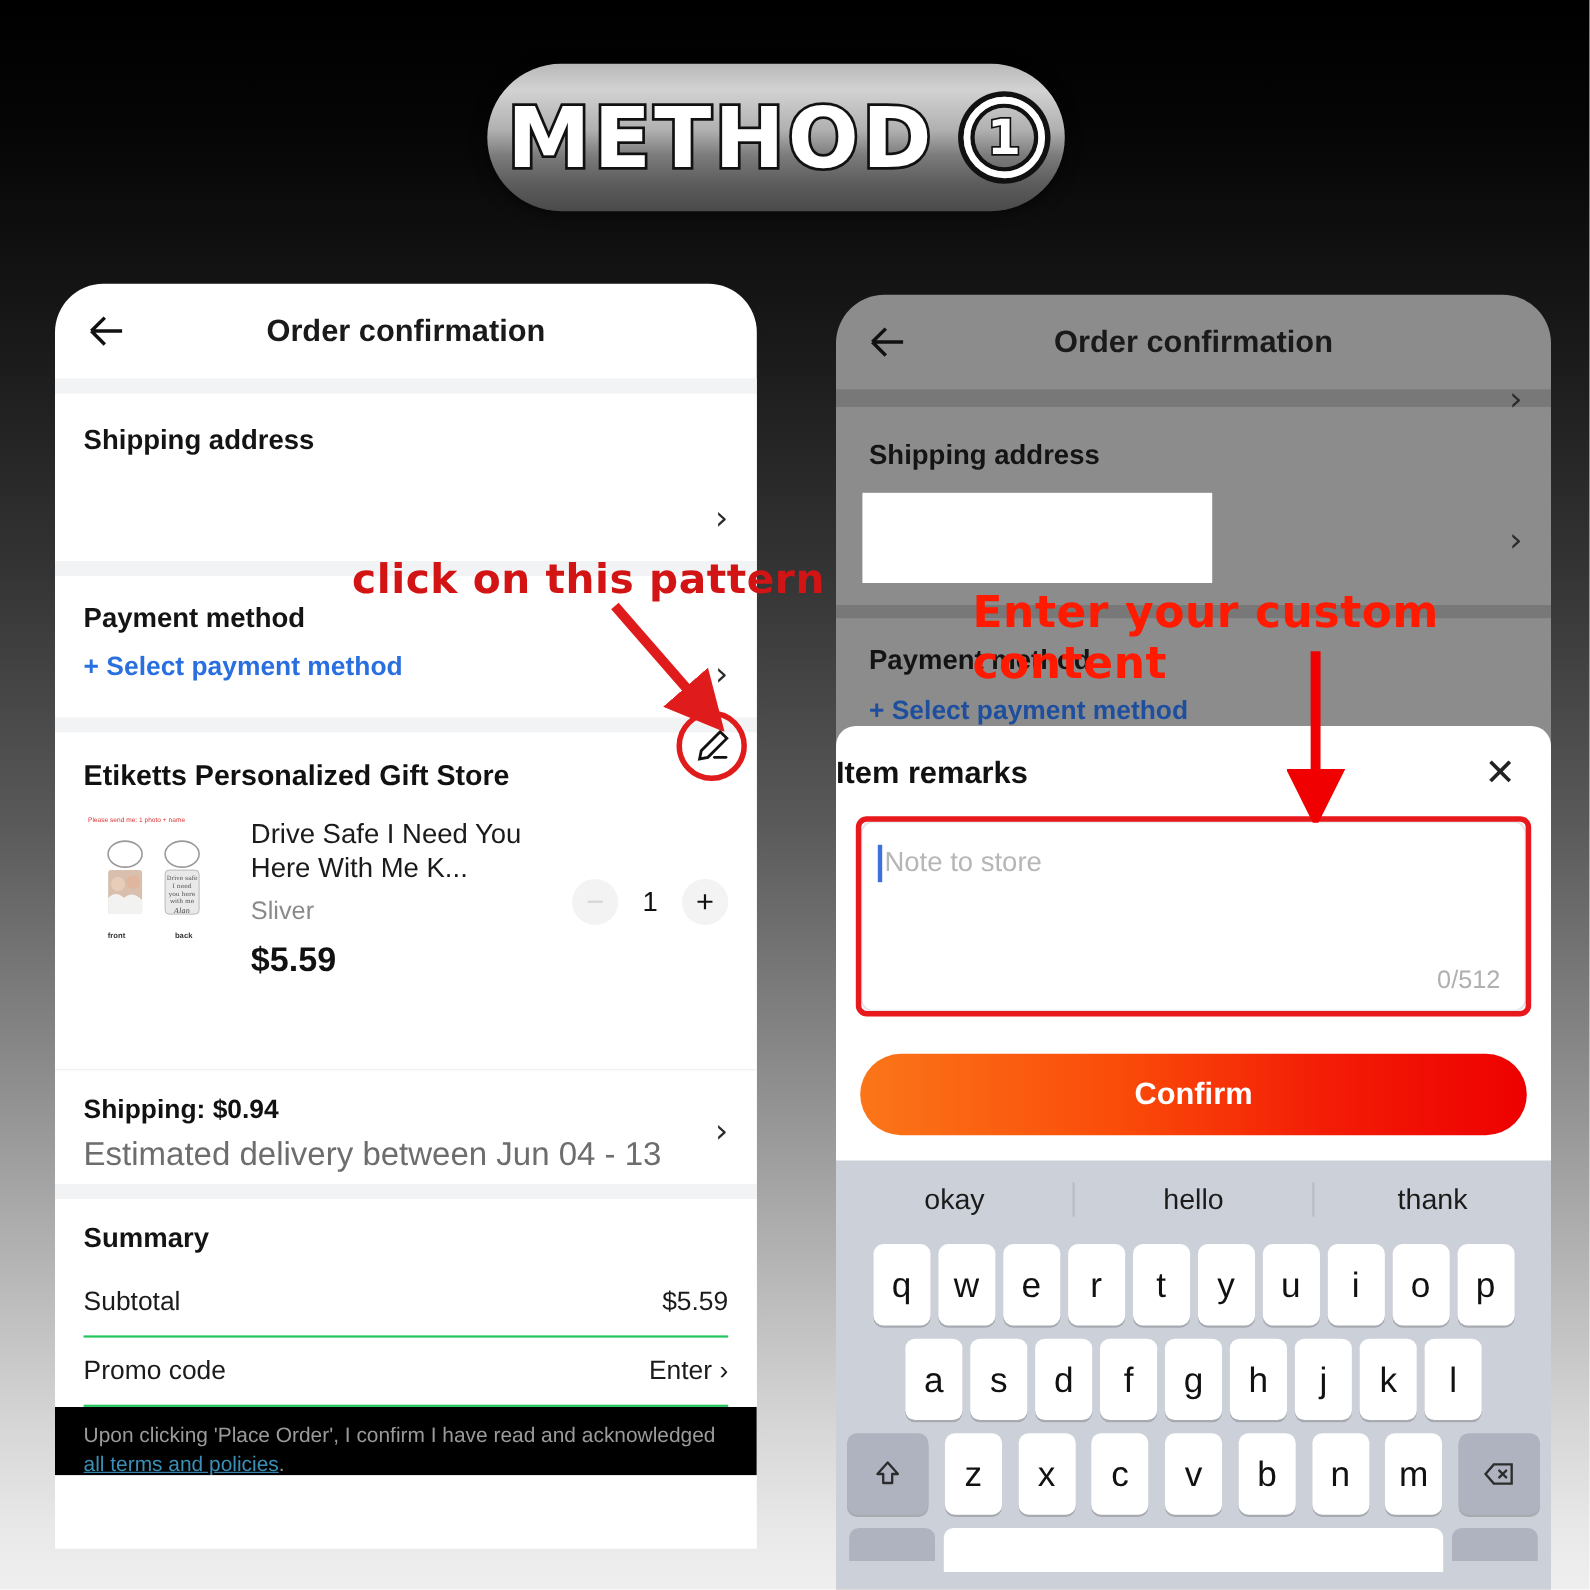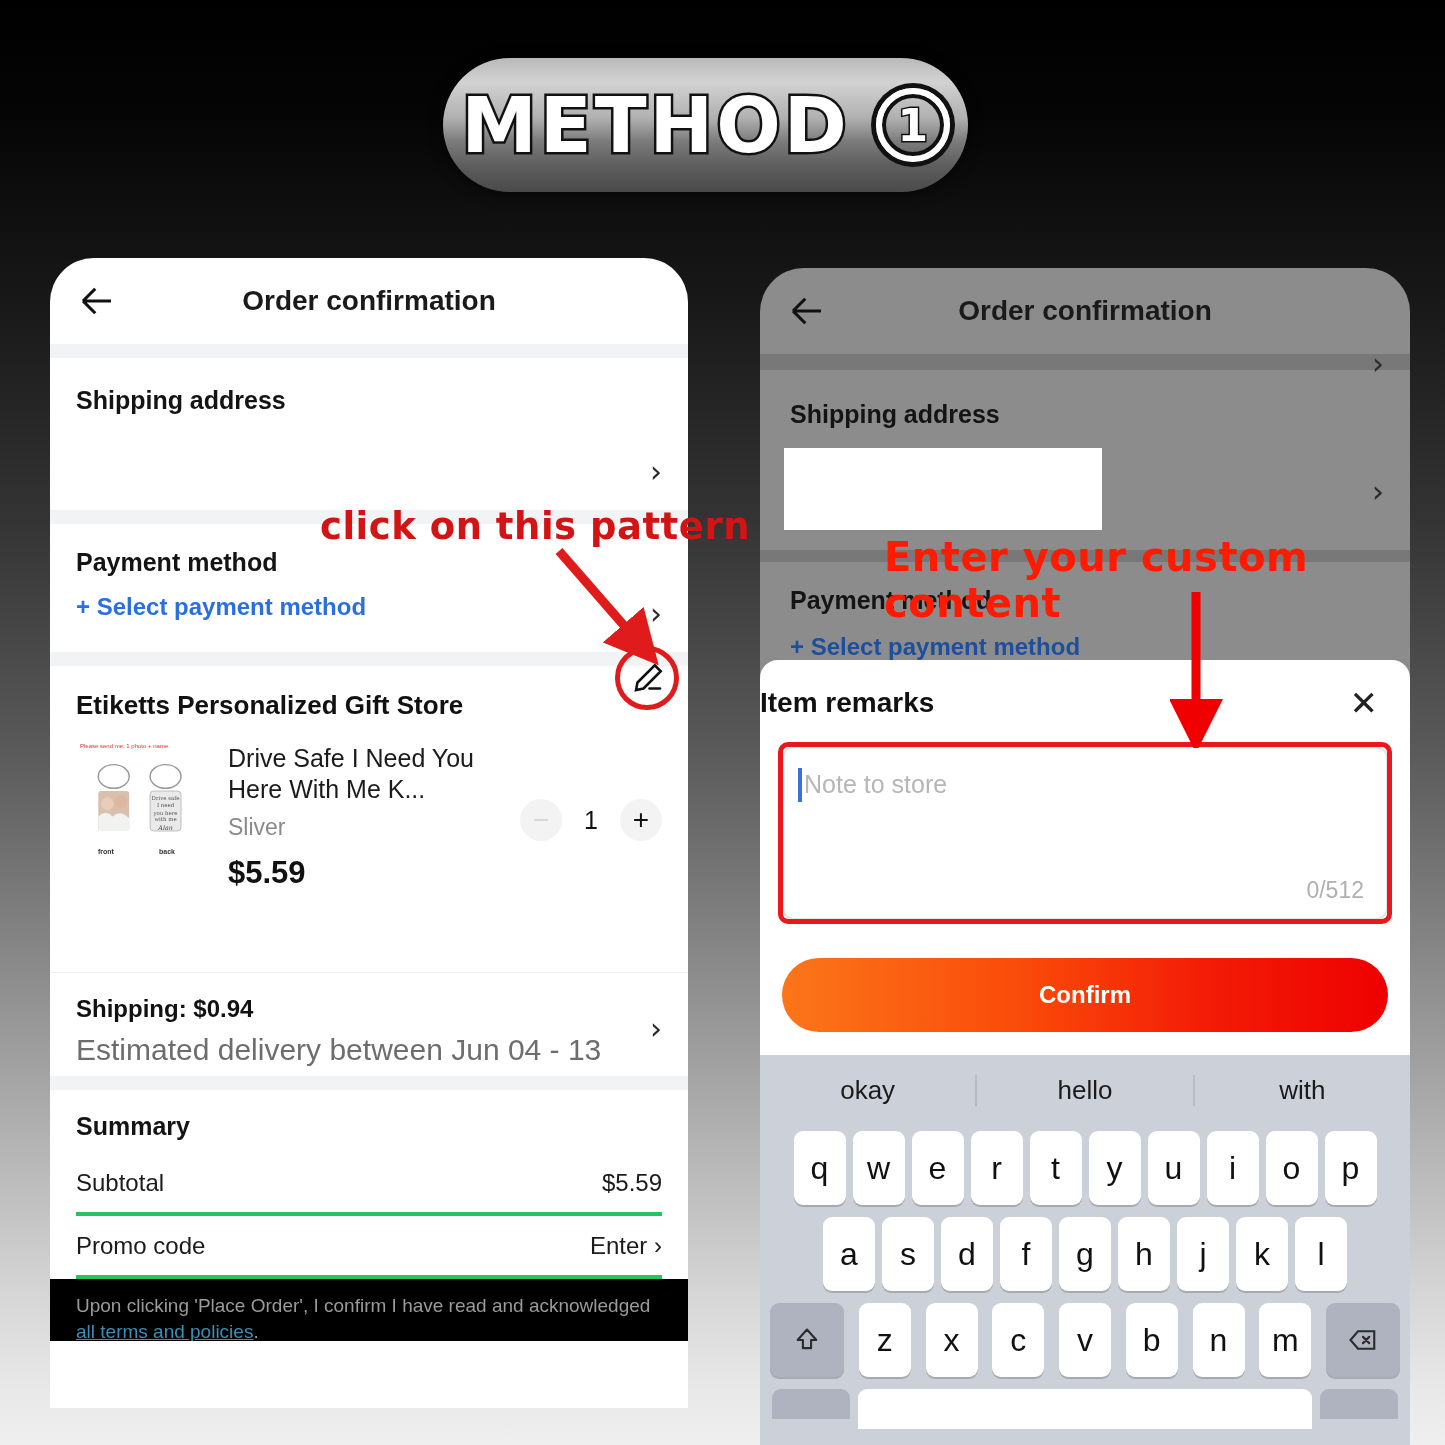--- a/index.html
+++ b/index.html
@@ -65,21 +65,21 @@
   .item-title{ font-size:25px; color:#1b1b1b; line-height:1.25; }
   .item-variant{ font-size:23px; color:#8a8a8a; margin-top:8px; }
   .item-price{ font-size:31px; font-weight:bold; color:#111; margin-top:14px; }
   .stepper{ display:flex; align-items:center; gap:22px; margin-top:56px; }
   .step-btn{ width:42px;height:42px;border-radius:50%;background:#f3f3f3;display:flex;align-items:center;justify-content:center;font-size:28px;}
   .qty{ font-size:25px; color:#111; font-weight:500; }
   .l-shiprow{ padding:22px 26px 0 26px; height:104px; border-top:1px solid #eee; position:relative; }
   .ship-line1{ font-size:24px; font-weight:bold; color:#111; }
   .ship-line2{ font-size:30px; color:#6d6d6d; margin-top:10px; }
   .l-summary{ padding:22px 26px 0 26px; }
-  .sum-row{ display:flex; justify-content:space-between; align-items:center; height:63px; font-size:24px; color:#1b1b1b; border-bottom:4px solid #22c55e; }
+  .sum-row{ display:flex; justify-content:space-between; align-items:center; height:63px; font-size:24px; color:#1b1b1b; border-bottom:2px solid #22c55e; }
   .sum-row.last{ border-bottom:none; }
   .terms{ background:#000000; padding:14px 26px 8px 26px; font-size:19px; color:#9a9a9a; line-height:1.35; height:62px; overflow:hidden;}
   .terms a{ color:#3a8fb7; }
   .total-row{ display:flex; justify-content:space-between; align-items:center; padding:14px 26px 0 26px; height:56px; }
 
   
   .dim-title{ color:#1a1a1a; }
   .r-ship{ height:180px; padding:30px 30px 0 30px; position:relative; }
   .redact{ position:absolute; left:24px; top:78px; width:318px; height:82px; background:#fff; }
   .r-pay{ height:132px; padding:24px 30px 0 30px; }
@@ -92,21 +92,21 @@
   .modal-title{ font-size:28px;font-weight:bold;color:#111; }
   .modal-close{ position:absolute; right:32px; top:50%; transform:translateY(-50%); font-size:34px; color:#222; font-family:"DejaVu Sans",sans-serif;}
   .note-wrap{ margin:0 22px; position:relative; }
   .note-box{ border:2px solid #e6e6e6; border-radius:12px; height:174px; position:relative; }
   .note-hl{ position:absolute; left:-4px; top:-4px; right:-4px; bottom:-4px; border:5px solid #e8191d; border-radius:10px; }
   .note-ph{ position:absolute; left:20px; top:22px; font-size:25px; color:#b6b6b6; }
   .caret{ position:absolute; left:14px; top:20px; width:4px; height:34px; background:#3d6fe0; }
   .counter{ position:absolute; right:22px; bottom:14px; font-size:23px; color:#b0b0b0; }
   .confirm-btn{ margin:38px 22px 26px 22px; height:74px; border-radius:37px;
                 background:linear-gradient(90deg,#fb7619 0%,#fa4a09 40%,#f31c06 70%,#ee0000 100%);
-                display:flex;align-items:center;justify-content:center;color:#fff;font-size:24px;font-weight:bold; }
+                display:flex;align-items:center;justify-content:center;color:#fff;font-size:28px;font-weight:bold; }
 
   
   .kb{ position:absolute; left:0; bottom:0; width:650px; height:390px; background:#ccd0d8; }
   .kb-sugg{ height:70px; display:flex; align-items:center; }
   .kb-sugg div{ flex:1; text-align:center; font-size:26px; color:#1b1b1b; }
   .kb-sugg div + div{ border-left:2px solid #b7bcc5; }
   .kb-rows{ padding:6px 4px 0 4px; }
   .kb-row{ display:flex; justify-content:center; gap:7px; margin-bottom:12px; }
   .key{ width:52px;height:74px;background:#fff;border-radius:9px;
         display:flex;align-items:center;justify-content:center;font-size:32px;color:#111;
@@ -274,21 +274,21 @@
       </div>
       <div class="note-hl"></div>
     </div>
     <div class="confirm-btn">Confirm</div>
   </div>
 
   <div class="kb">
     <div class="kb-sugg">
       <div>okay</div>
       <div>hello</div>
-      <div>with</div>
+      <div>thank</div>
     </div>
     <div class="kb-rows">
       <div class="kb-row">
         <div class="key">q</div>
         <div class="key">w</div>
         <div class="key">e</div>
         <div class="key">r</div>
         <div class="key">t</div>
         <div class="key">y</div>
         <div class="key">u</div>

